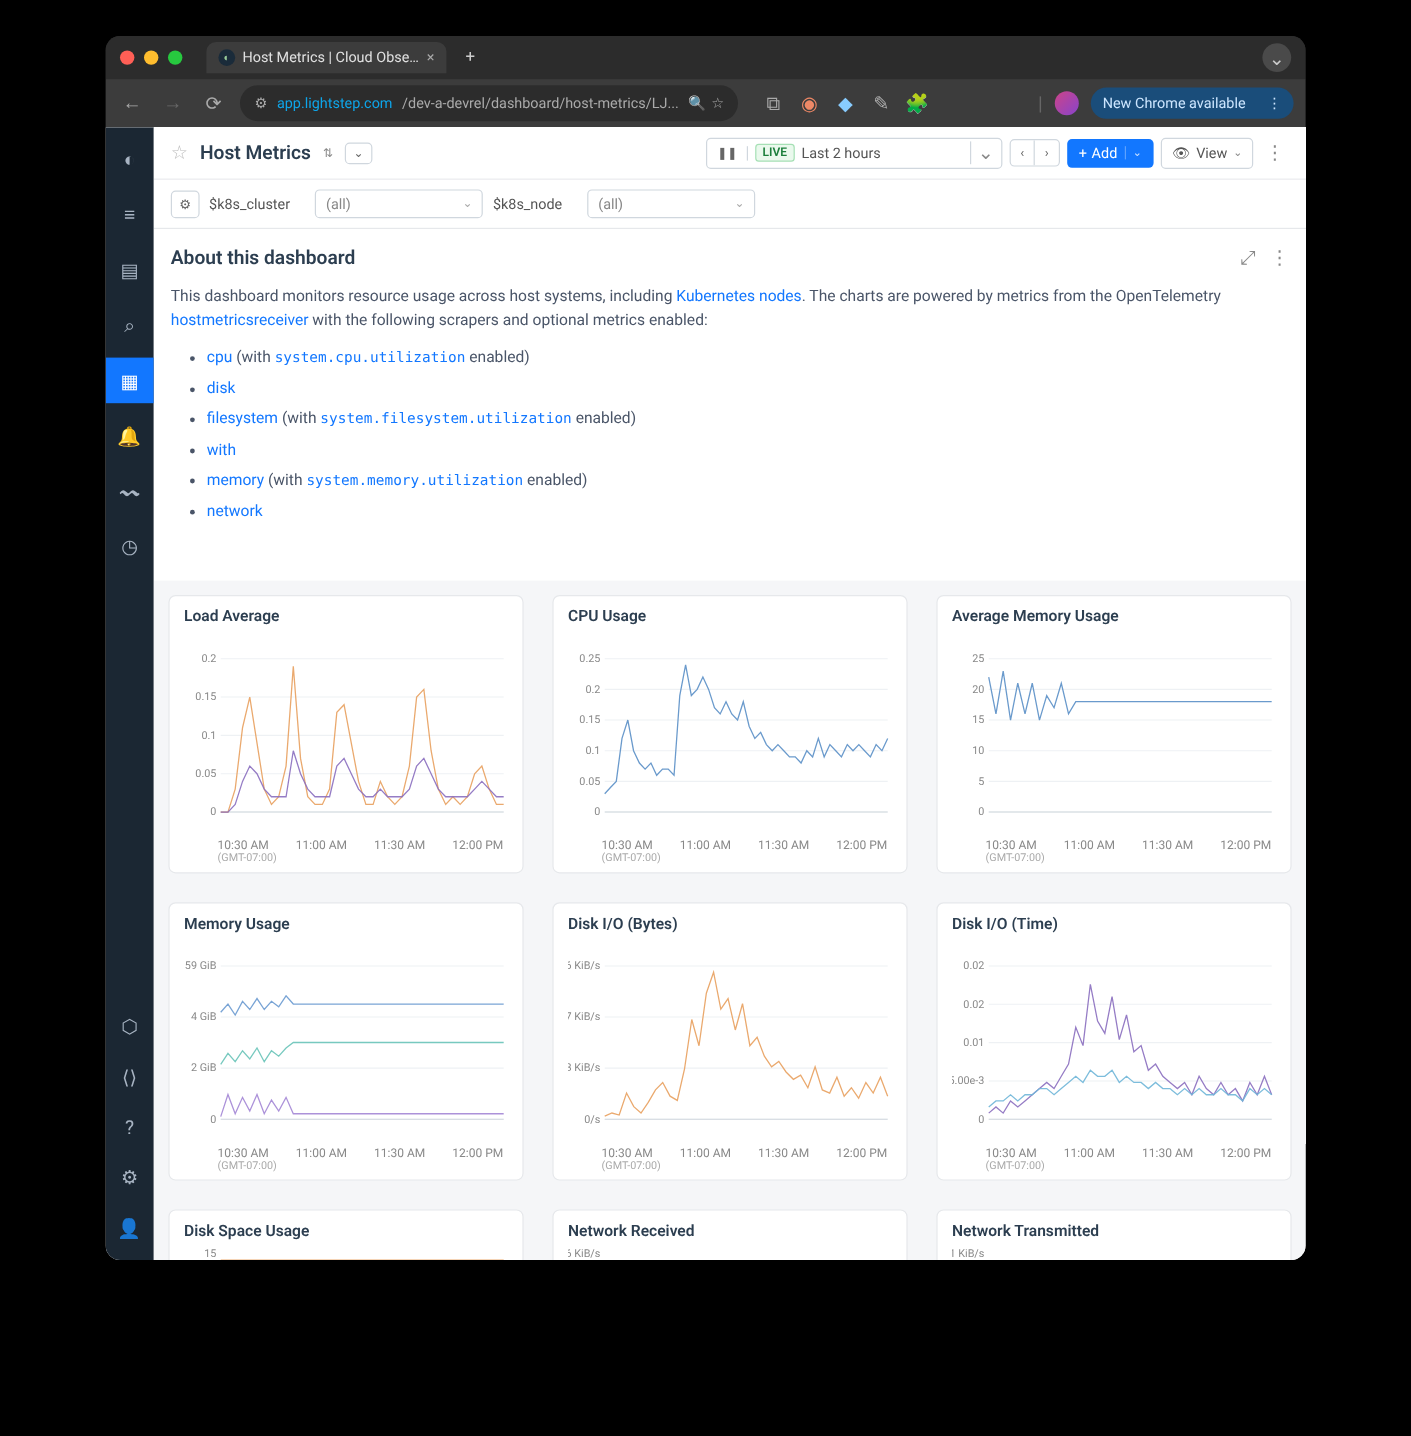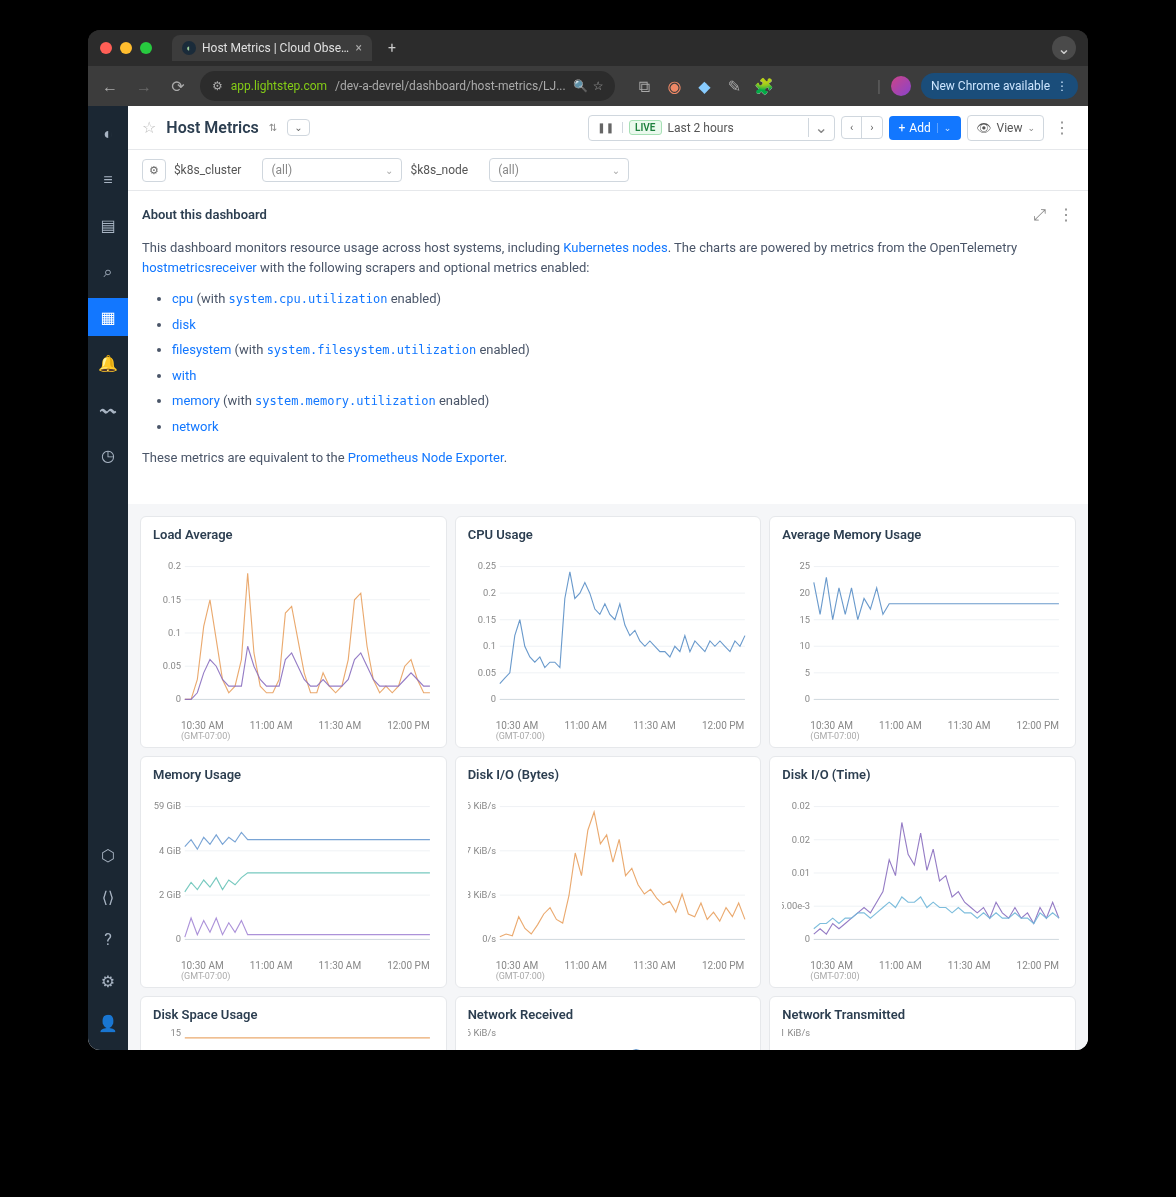--- a/index.html
+++ b/index.html
@@ -17,28 +17,28 @@
 .tab-favicon { width: 14px; height: 14px; border-radius: 50%; background: #1a2b3a; display: flex; align-items: center; justify-content: center; font-size: 9px; color: #9acd9a; }
 .tab-title { overflow: hidden; text-overflow: ellipsis; white-space: nowrap; flex: 1; }
 .tab-close { color: #aaa; font-size: 12px; cursor: pointer; }
 .newtab { color: #ccc; font-size: 14px; margin-left: 8px; cursor: pointer; }
 .window-menu { margin-left: auto; width: 24px; height: 24px; border-radius: 50%; background: #4a4a4a; display: flex; align-items: center; justify-content: center; color: #ccc; cursor: pointer; }
 
 
 .addressbar { height: 40px; background: #3c3c3c; display: flex; align-items: center; padding: 0 10px; gap: 10px; }
 .nav-btn { color: #aaa; cursor: pointer; display: flex; align-items: center; justify-content: center; width: 24px; height: 24px; font-size: 16px; }
 .url-pill { flex: 0 1 auto; background: #2c2c2c; border-radius: 18px; height: 30px; display: flex; align-items: center; padding: 0 12px; gap: 8px; color: #e0e0e0; font-size: 12px; max-width: 420px; }
-.url-domain { color: #84cc16; }
+.url-domain { color: #0ea5e9; }
 .url-path { color: #aaa; overflow: hidden; text-overflow: ellipsis; white-space: nowrap; }
 .url-icons { display: flex; gap: 4px; margin-left: auto; }
 .ext-icons { display: flex; gap: 12px; align-items: center; margin-left: 10px; }
 .ext-icon { width: 18px; height: 18px; display: flex; align-items: center; justify-content: center; color: #aaa; }
 .spacer { flex: 1; }
 .avatar { width: 20px; height: 20px; border-radius: 50%; background: linear-gradient(135deg,#c48,#84c); }
-.chrome-update { background: #1a4d7a; color: #cde6ff; border-radius: 16px; padding: 6px 10px; font-size: 12px; display: flex; align-items: center; gap: 6px; cursor: pointer; }
+.chrome-update { background: #1a4d7a; color: #cde6ff; border-radius: 16px; padding: 6px 10px; font-size: 12px; display: flex; align-items: center; gap: 18px; cursor: pointer; }
 
 
 .content { flex: 1; display: flex; background: #fff; overflow: hidden; }
 .sidenav { width: 40px; background: #1b2733; display: flex; flex-direction: column; align-items: center; padding-top: 8px; gap: 8px; color: #a8b4c3; }
 .sidenav .nav-item { width: 40px; height: 38px; display: flex; align-items: center; justify-content: center; cursor: pointer; }
 .sidenav .nav-item.active { background: #1277ff; color: #fff; }
 .sidenav-bottom { margin-top: auto; display: flex; flex-direction: column; align-items: center; gap: 4px; padding-bottom: 8px; }
 
 .main { flex: 1; display: flex; flex-direction: column; overflow-y: auto; background: #f5f6f8; }
 
@@ -63,29 +63,29 @@
 
 .filters { background: #fff; border-bottom: 1px solid #e6e8eb; padding: 8px 14px; display: flex; align-items: center; gap: 8px; }
 .filter-gear { border: 1px solid #d0d7de; border-radius: 4px; padding: 4px 6px; color: #666; font-size: 11px; cursor: pointer; }
 .filter-chip { display: flex; align-items: center; gap: 21px; }
 .filter-label { font-size: 12px; color: #555; }
 .filter-select { border: 1px solid #d0d7de; border-radius: 4px; padding: 4px 8px; font-size: 12px; color: #888; min-width: 140px; display: flex; justify-content: space-between; align-items: center; cursor: pointer; background: #fff; text-align: right; }
 .filter-select .chev { color: #aaa; font-size: 10px; }
 
 .about { background: #fff; padding: 14px; }
 .about-head { display: flex; align-items: center; justify-content: space-between; }
-.about-title { font-size: 13px; font-weight: 600; color: #2c3e50; }
+.about-title { font-size: 16px; font-weight: 600; color: #2c3e50; }
 .about-icons { display: flex; gap: 12px; color: #888; }
 .about-body { padding: 14px 0 22px 0; font-size: 13px; color: #4a5568; line-height: 1.5; }
 .about-body a, .link { color: #1277ff; text-decoration: none; }
 .about-body code { font-family: ui-monospace,Menlo,monospace; font-size: 12px; color: #1277ff; }
 .about-body ul { padding-left: 30px; margin: 12px 0; }
 .about-body li { margin: 6px 0; }
 
-.charts-grid { display: grid; grid-template-columns: repeat(3, 1fr); gap: 8px; padding: 12px; }
+.charts-grid { display: grid; grid-template-columns: repeat(3, 1fr); gap: 24px; padding: 12px; }
 .chart-panel { background: #fff; border: 1px solid #e6e8eb; border-radius: 6px; padding: 10px 12px 6px 12px; display: flex; flex-direction: column; }
 .chart-title { font-size: 13px; font-weight: 600; color: #2c3e50; margin-bottom: 6px; }
 .chart-body { flex: 1; position: relative; }
 .chart-svg { width: 100%; height: 170px; display: block; }
 .chart-svg.small { height: 35px; }
 .chart-xlabels { display: flex; justify-content: space-between; font-size: 10px; color: #888; padding: 2px 4px 0 28px; }
 .chart-tz { font-size: 9px; color: #aaa; padding-left: 28px; }
 .ytick { font-size: 10px; fill: #888; }
 .gridline { stroke: #eef1f4; stroke-width: 1; }
 .baseline { stroke: #d0d7de; stroke-width: 1; }
@@ -221,23 +221,20 @@
             <span>This dashboard monitors resource usage across host systems, including </span><a class="link">Kubernetes nodes</a><span>. The charts are powered by metrics from the OpenTelemetry </span><a class="link">hostmetricsreceiver</a><span> with the following scrapers and optional metrics enabled:</span>
           </p>
           <ul>
             <li><a class="link">cpu</a><span> (with </span><code>system.cpu.utilization</code><span> enabled)</span></li>
             <li><a class="link">disk</a></li>
             <li><a class="link">filesystem</a><span> (with </span><code>system.filesystem.utilization</code><span> enabled)</span></li>
             <li><a class="link">with</a></li>
             <li><a class="link">memory</a><span> (with </span><code>system.memory.utilization</code><span> enabled)</span></li>
             <li><a class="link">network</a></li>
           </ul>
-          <p>
-            <span>These metrics are equivalent to the </span><a class="link">Prometheus Node Exporter</a><span>.</span>
-          </p>
         </div>
       </div>
 
       <div class="charts-grid" id="charts-grid">
           <div class="chart-panel">
             <div class="chart-title">Load Average</div>
             <div class="chart-body">
               <svg class="chart-svg " viewBox="0 0 300 150">
                 <line class="gridline" x1="34" x2="296" y1="146" y2="146"></line>
                 <text class="ytick" x="30" y="149" text-anchor="end">0</text>

